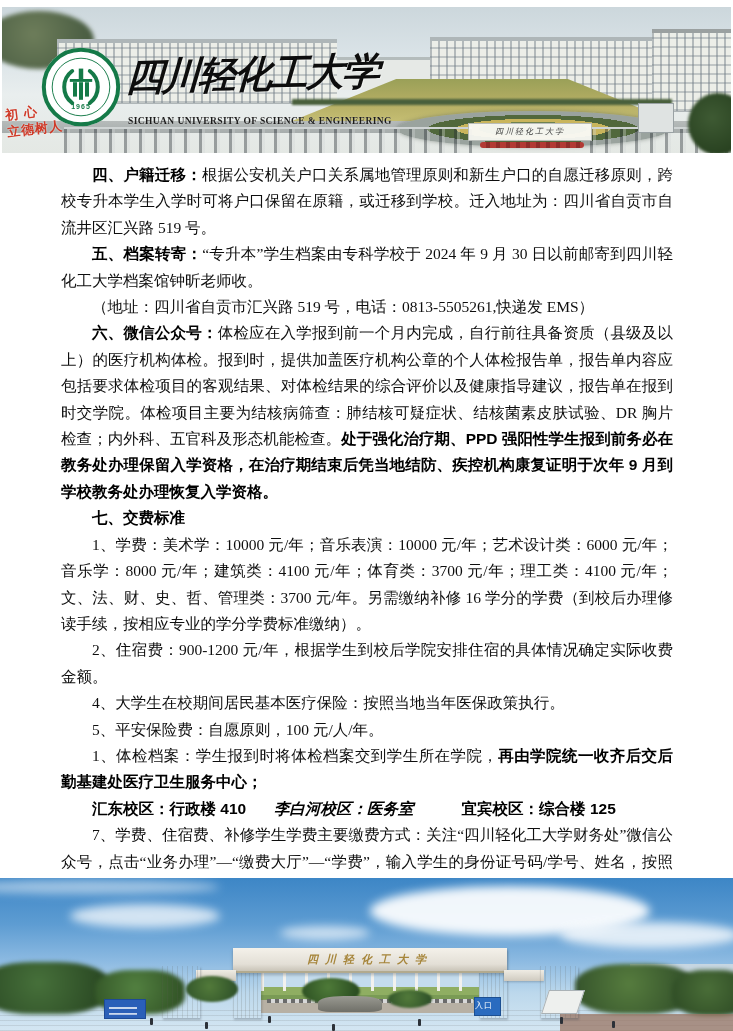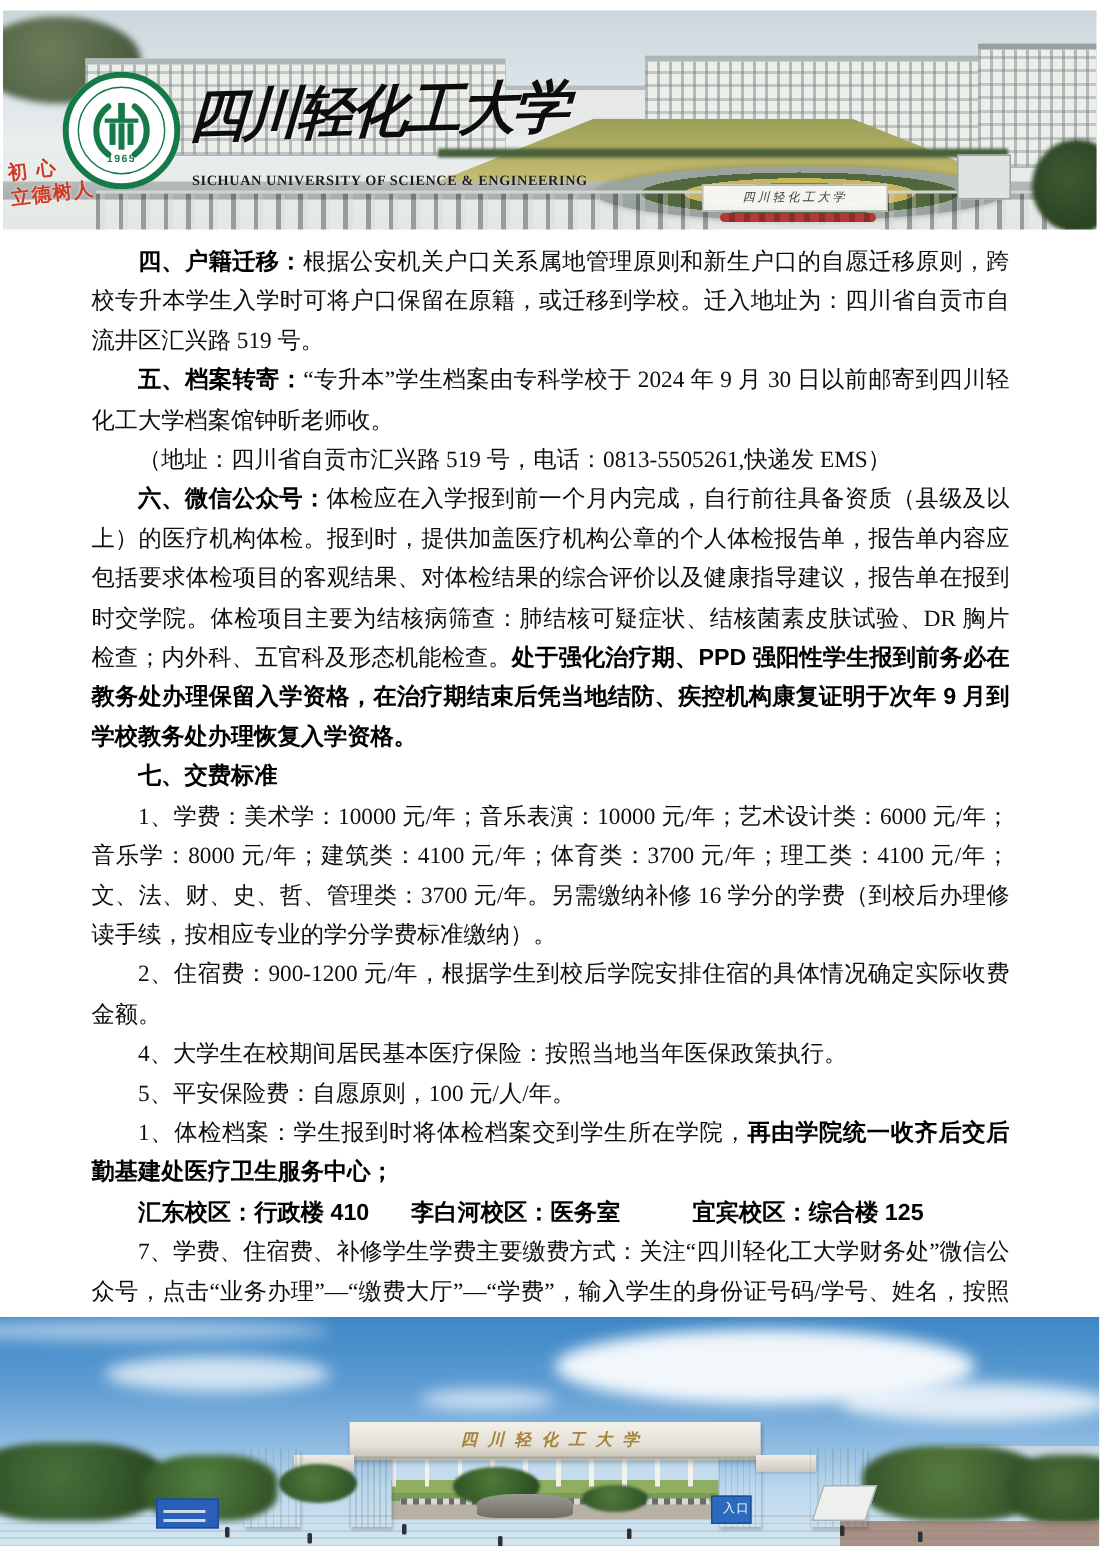--- a/index.html
+++ b/index.html
@@ -48,21 +48,21 @@
     letter-spacing:-2px;transform:rotate(-1.5deg) skewX(-4deg);white-space:nowrap;
     text-shadow:1px 1px 0 rgba(255,255,255,.4);}
   .title-en{left:126px;top:109px;font-size:9.5px;font-weight:bold;color:#1b1b1b;letter-spacing:.4px;
     white-space:nowrap;text-shadow:0 0 1px rgba(255,255,255,.6);}
 
   
   .doc{position:absolute;top:162px;left:61px;width:612px;font-size:15.5px;line-height:26.4px;
     text-align:justify;color:#0e0e0e;}
   .doc p{margin:0;text-indent:2em;}
   .hb{font-family:"Liberation Sans","DejaVu Sans",sans-serif;font-weight:700;color:#000;}
-  .gap1{margin-left:1.8em;}
+  .gap1{margin-left:1.8em;font-style:italic;}
   .gap2{margin-left:3.1em;}
 
   
   .footer-photo{position:absolute;top:878px;left:0;width:733px;height:153px;overflow:hidden;
     background:linear-gradient(180deg,#3d86c6 0%,#5d9cd2 30%,#8ebbe2 55%,#bcd8ec 75%,#d4e6f2 100%);}
   .cloud{background:rgba(255,255,255,.92);border-radius:50%;filter:blur(5px);}
   .treeband{border-radius:40%;filter:blur(2px);}
   .far-bldg{background:#d3dce1;opacity:.8;}
   .f-plaza{left:0;top:128px;width:733px;height:25px;
     background:linear-gradient(180deg,#9b948a 0%,#b3aca1 50%,#c4bcb0 100%);
@@ -88,21 +88,21 @@
     background-image:repeating-linear-gradient(90deg,rgba(90,90,82,.16) 0 1px,transparent 1px 5px);
     box-shadow:1px 2px 2px rgba(60,70,80,.3);}
   .wing-beam{top:92px;height:11px;background:linear-gradient(180deg,#efece4,#cfcaBF);
     box-shadow:0 1px 2px rgba(60,70,80,.3);}
   .rockery-pine{left:302px;top:100px;width:58px;height:26px;border-radius:50%;
     background:radial-gradient(circle at 45% 35%,#4e7a38,#2c4f22 78%);filter:blur(1px);}
   .rockery-rock{left:318px;top:118px;width:64px;height:16px;border-radius:40% 40% 20% 20%;
     background:linear-gradient(#9a9a92,#6f6f68);}
   .shrub{border-radius:50%;background:radial-gradient(circle at 45% 40%,#527a3a,#31542a 80%);filter:blur(1px);}
   .entrance-sign{left:474px;top:119px;width:25px;height:17px;background:#2a6bbf;border:1px solid #1c4f92;
-    color:#fff;font-size:8px;line-height:16px;text-align:right;
+    color:#fff;font-size:8px;line-height:16px;text-align:left;
     font-family:"Liberation Sans","DejaVu Sans",sans-serif;letter-spacing:1px;}
   .billboard{left:104px;top:121px;width:40px;height:18px;background:#2a5fb8;border:1px solid #1d4a96;
     background-image:repeating-linear-gradient(0deg,rgba(255,255,255,.75) 0 2px,transparent 2px 6px);
     background-size:70% 60%;background-position:4px 4px;background-repeat:no-repeat;}
   .panel{left:545px;top:112px;width:34px;height:22px;background:#eef0ee;border:1px solid #aab2b6;
     transform:skewX(-18deg);}
   .person{width:3px;height:7px;background:#2c3138;border-radius:1px;}
 </style>
 </head>
 <body>

